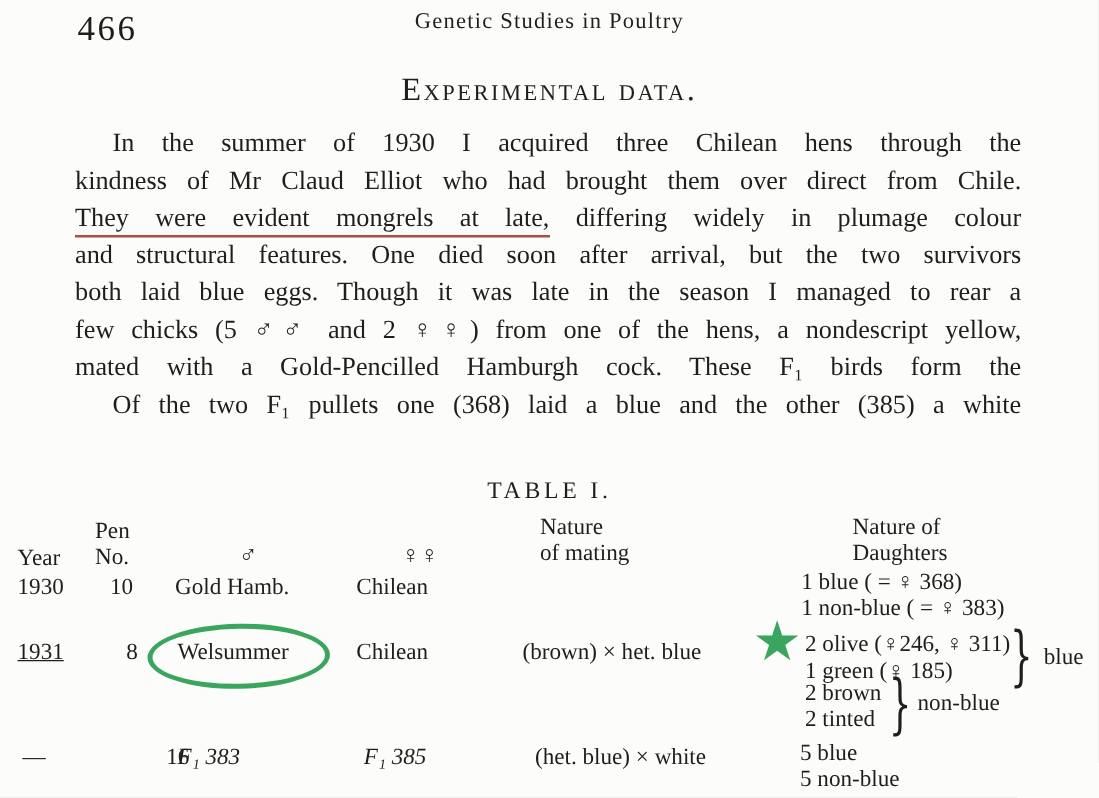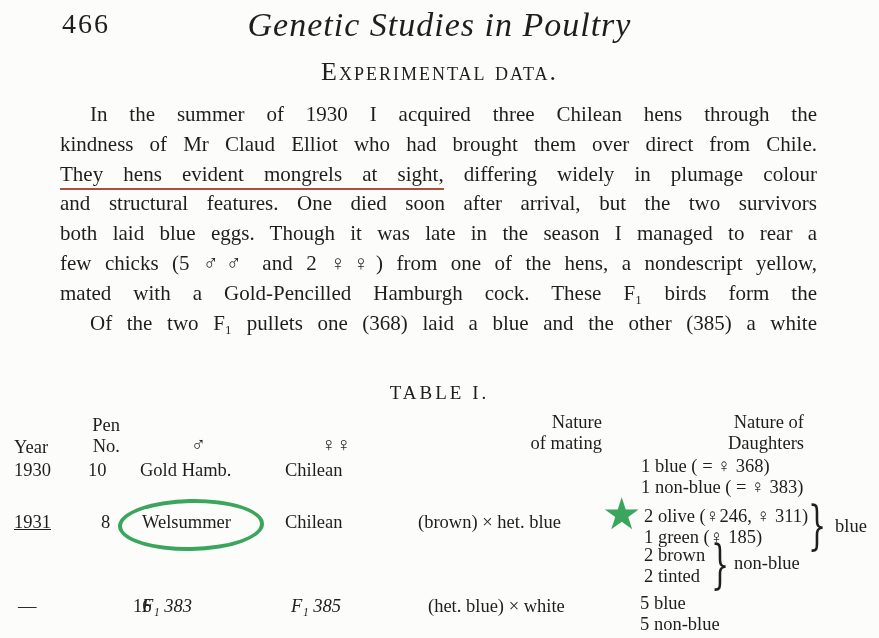--- a/index.html
+++ b/index.html
@@ -6,40 +6,40 @@
   .page {
     position:relative; width:879px; height:638px; margin:0 auto;
     background:#fcfcfa; overflow:hidden;
     font-family:"Liberation Serif","DejaVu Serif","DejaVu Sans",serif;
     color:#1e1e1e;
   }
   .abs { position:absolute; white-space:nowrap; }
   .center-band { position:absolute; left:0; width:879px; text-align:center; }
 
   .page-number { left:62px; top:8px; font-size:28px; letter-spacing:2px; }
-  .running-title { top:6px; font-style:italic; font-size:34px; letter-spacing:1px; }
+  .running-title { top:6px; font-size:18px; letter-spacing:1px; }
   .section-heading { top:57px; font-variant:small-caps; font-size:26px; letter-spacing:2px; }
 
   .bodyblock { position:absolute; left:60px; top:100px; width:757px; }
   .bl {
     font-size:21px; line-height:29.8px; height:29.8px;
     text-align:justify; text-align-last:justify;
     word-spacing:1px;
   }
   .bl.noj { text-align-last:left; }
   .bl.indent { text-indent:30px; }
   .redline {
     border-bottom:2.5px solid var(--underline-red,#a85044);
     padding-bottom:2px;
   }
 
   .table-title { top:382px; font-size:19px; letter-spacing:3px; }
 
   .tc { position:absolute; white-space:nowrap; font-size:18.5px; line-height:21px; }
-  .hdr2 { text-align:right; }
+  .hdr2 { text-align:left; }
 
   .dline { height:20.5px; }
 
   .brace {
     position:absolute; font-size:52px; line-height:42px;
     font-family:"DejaVu Serif",serif; font-weight:400;
     transform:scaleX(0.55); transform-origin:left center;
   }
 
   .green-ellipse {
@@ -58,21 +58,21 @@
 
 <div class="page">
 
   <div class="abs page-number">466</div>
   <div class="center-band running-title">Genetic Studies in Poultry</div>
   <div class="center-band section-heading">Experimental data.</div>
 
   <div class="bodyblock">
     <div class="bl indent">In the summer of 1930 I acquired three Chilean hens through the</div>
     <div class="bl">kindness of Mr Claud Elliot who had brought them over direct from Chile.</div>
-    <div class="bl"><span class="redline">They hens evident mongrels at sight,</span><span> differing widely in plumage colour</span></div>
+    <div class="bl"><span class="redline">They were evident mongrels at late,</span><span> differing widely in plumage colour</span></div>
     <div class="bl">and structural features.  One died soon after arrival, but the two survivors</div>
     <div class="bl">both laid blue eggs. Though it was late in the season I managed to rear a</div>
     <div class="bl">few chicks (5 ♂♂ and 2 ♀♀) from one of the hens, a nondescript yellow,</div>
     <div class="bl">mated with a Gold-Pencilled Hamburgh cock. These F₁ birds form the</div>
     <div class="bl indent">Of the two F₁ pullets one (368) laid a blue and the other (385) a white</div>
   </div>
 
   <div class="center-band table-title">TABLE I.</div>
 
   <div class="tc" style="left:14px; top:437px;">Year</div>

